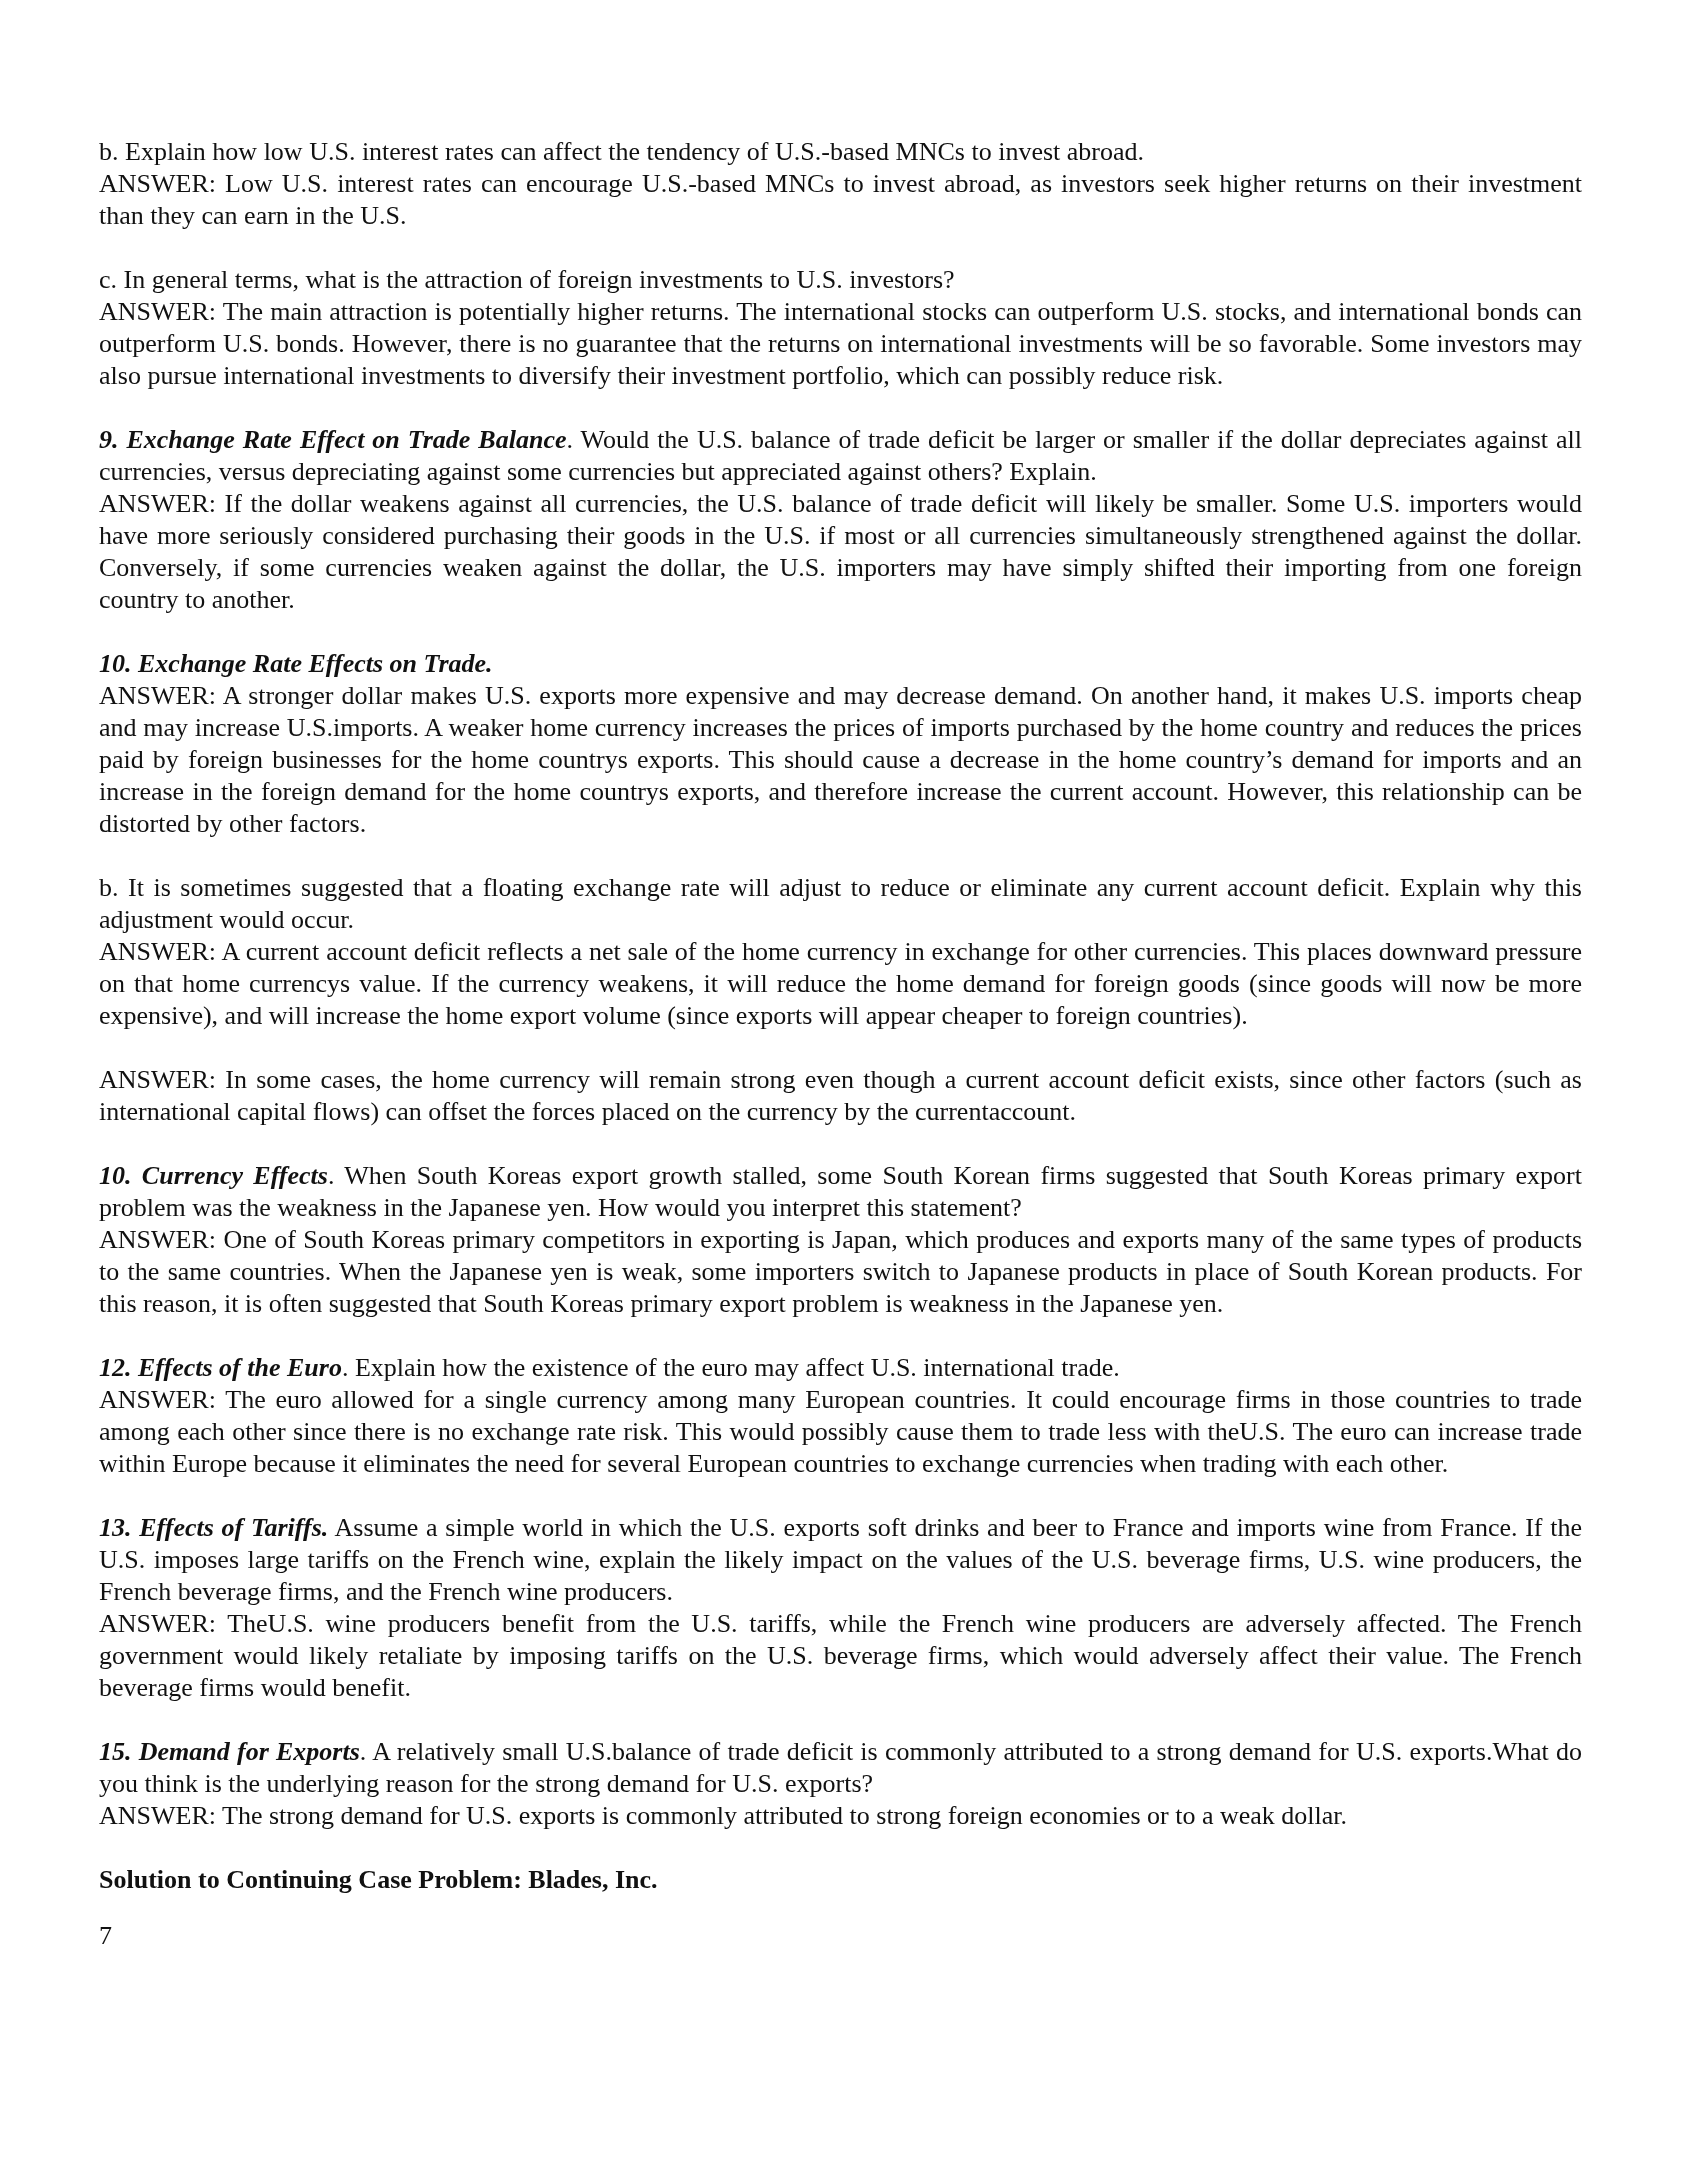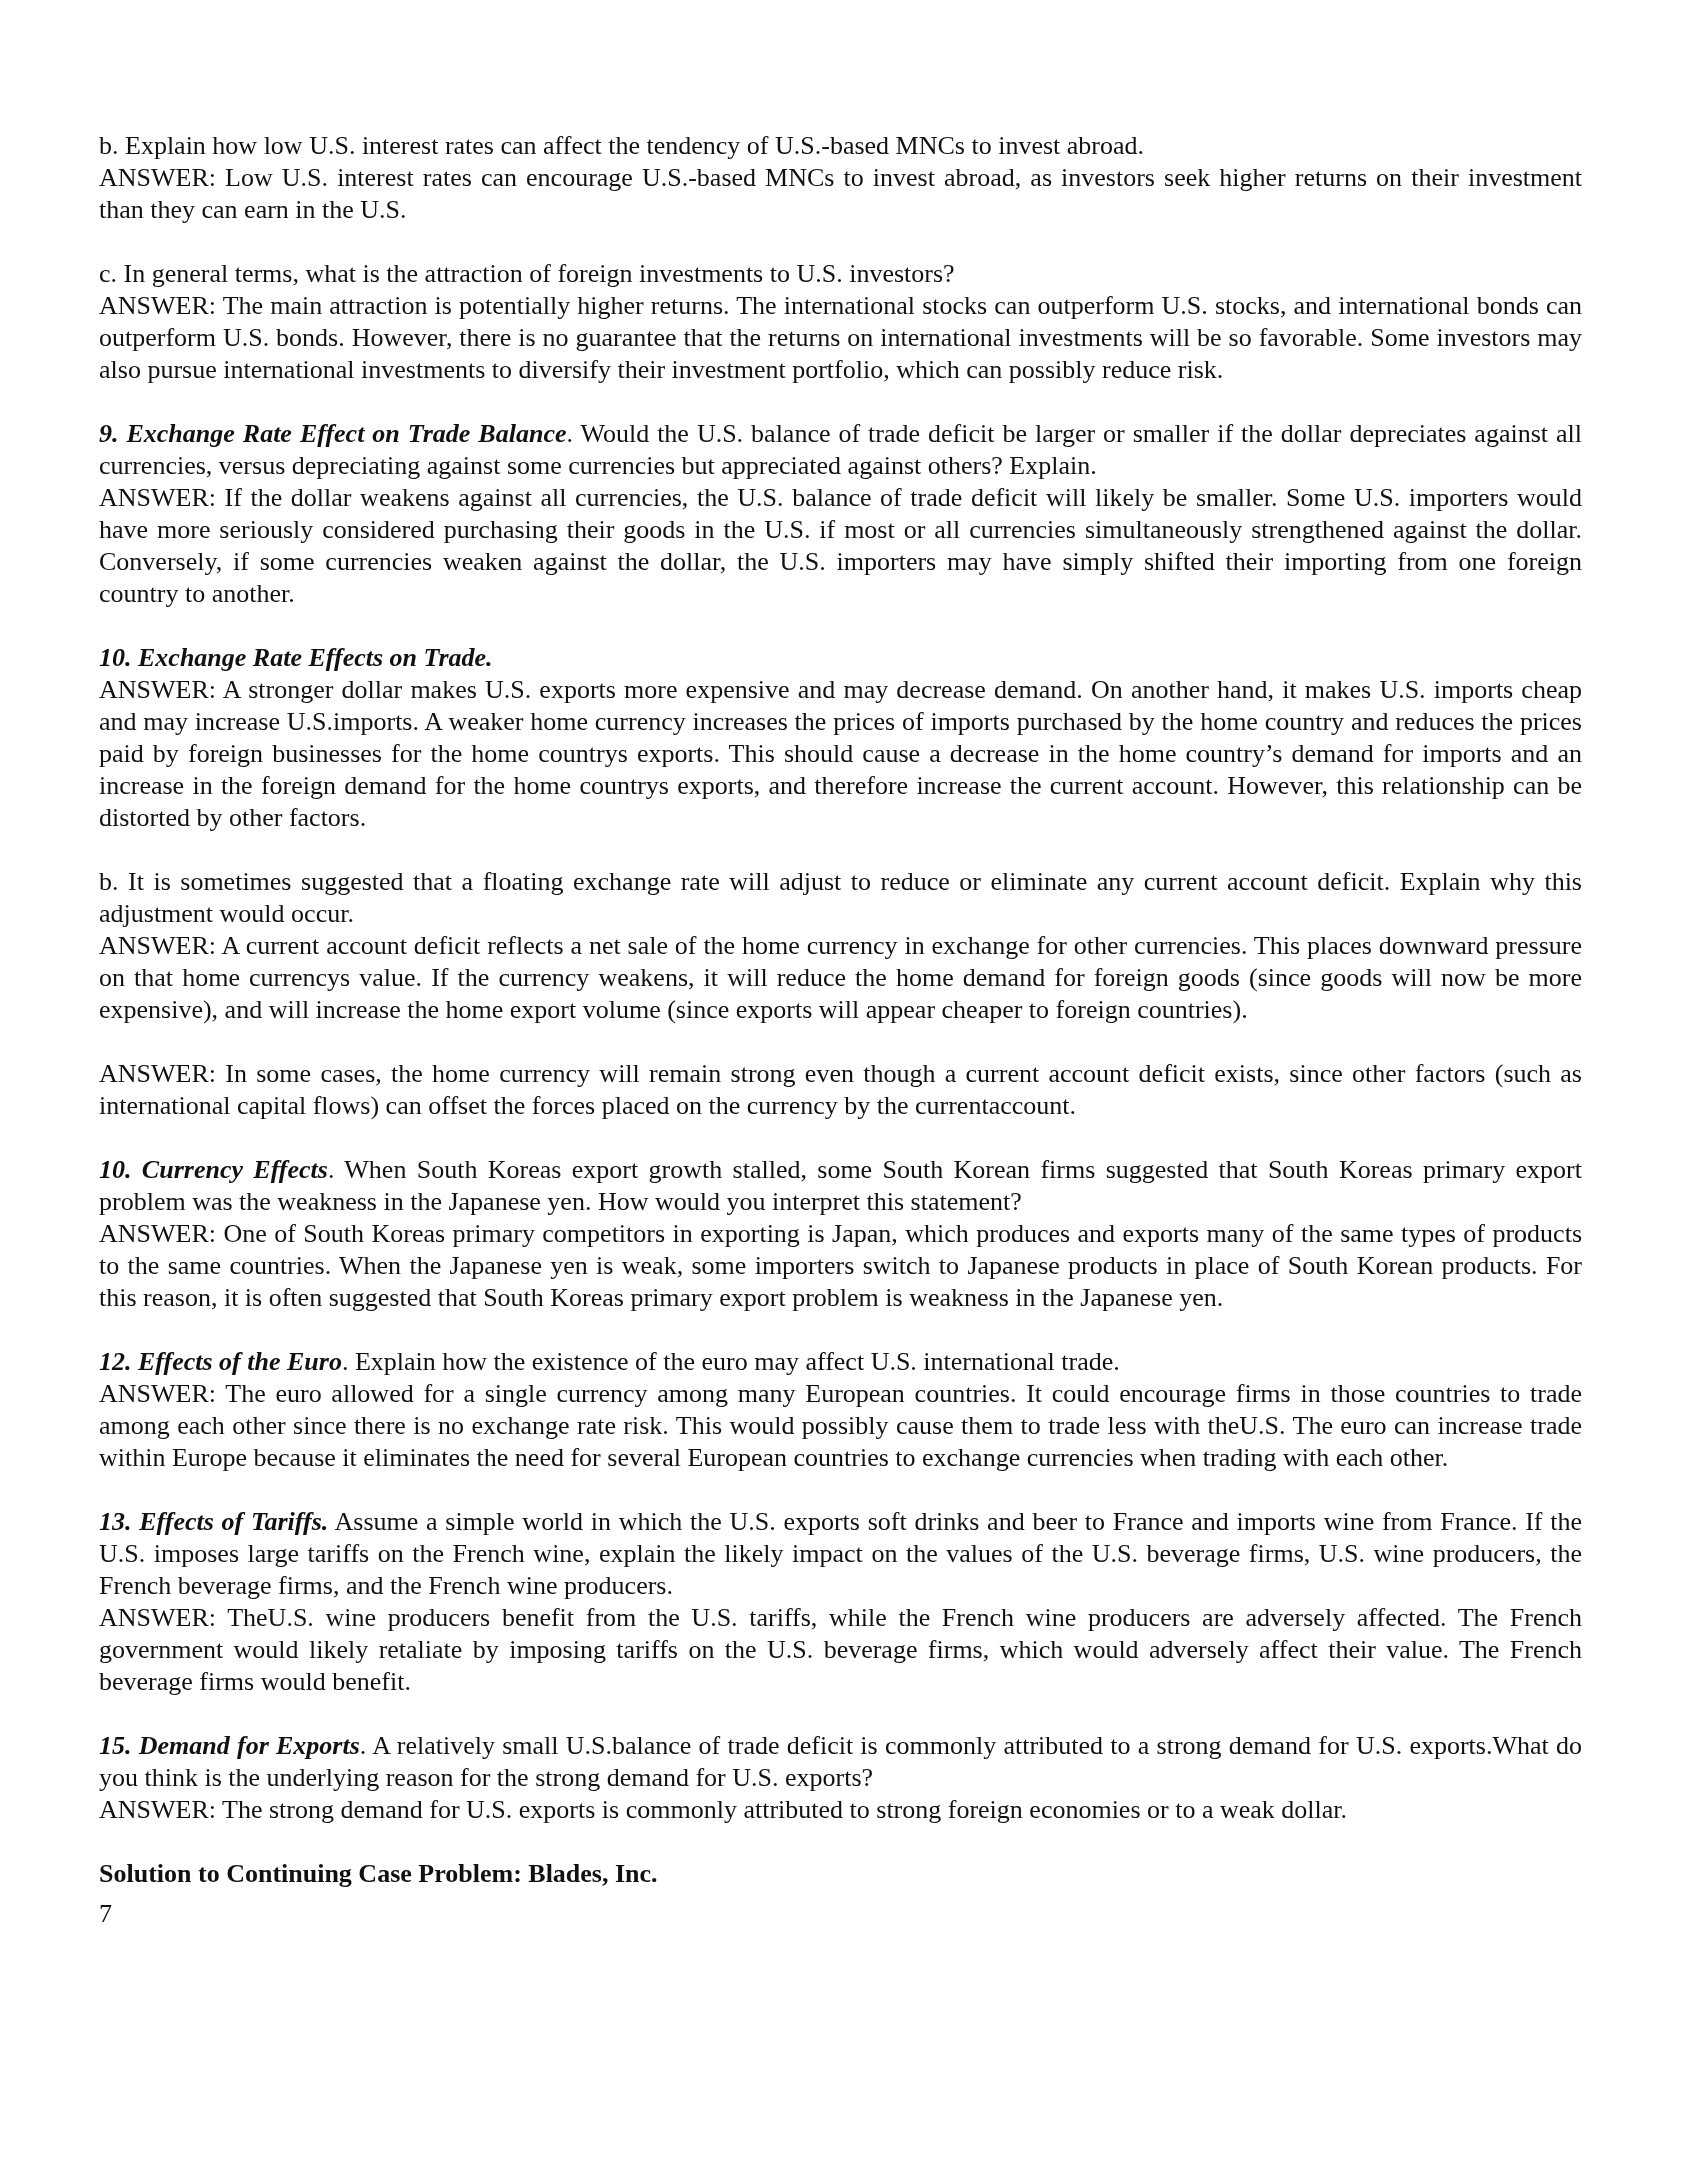--- a/index.html
+++ b/index.html
@@ -17,34 +17,34 @@
       position: absolute;
       left: 99px;
       top: 130px;
       width: 1483px;
       font-family: "Liberation Serif", "DejaVu Serif", serif;
       font-size: 26px;
       line-height: 32px;
       color: #111111;
     }
     .block {
-      margin: 0 0 32px 0;
+      margin: 6px 0 32px 0;
     }
     .para {
       margin: 0;
       text-align: justify;
       text-align-last: left;
     }
     .title {
       font-weight: bold;
       font-style: italic;
     }
     .heading {
       font-weight: bold;
-      margin: 0 0 8px 0;
+      margin: 0 0 24px 0;
       font-family: Liberation Serif, serif;
     }
     .page-number {
       margin: 0;
     }
   </style>
 </head>
 <body>
 
 <div class="page">

